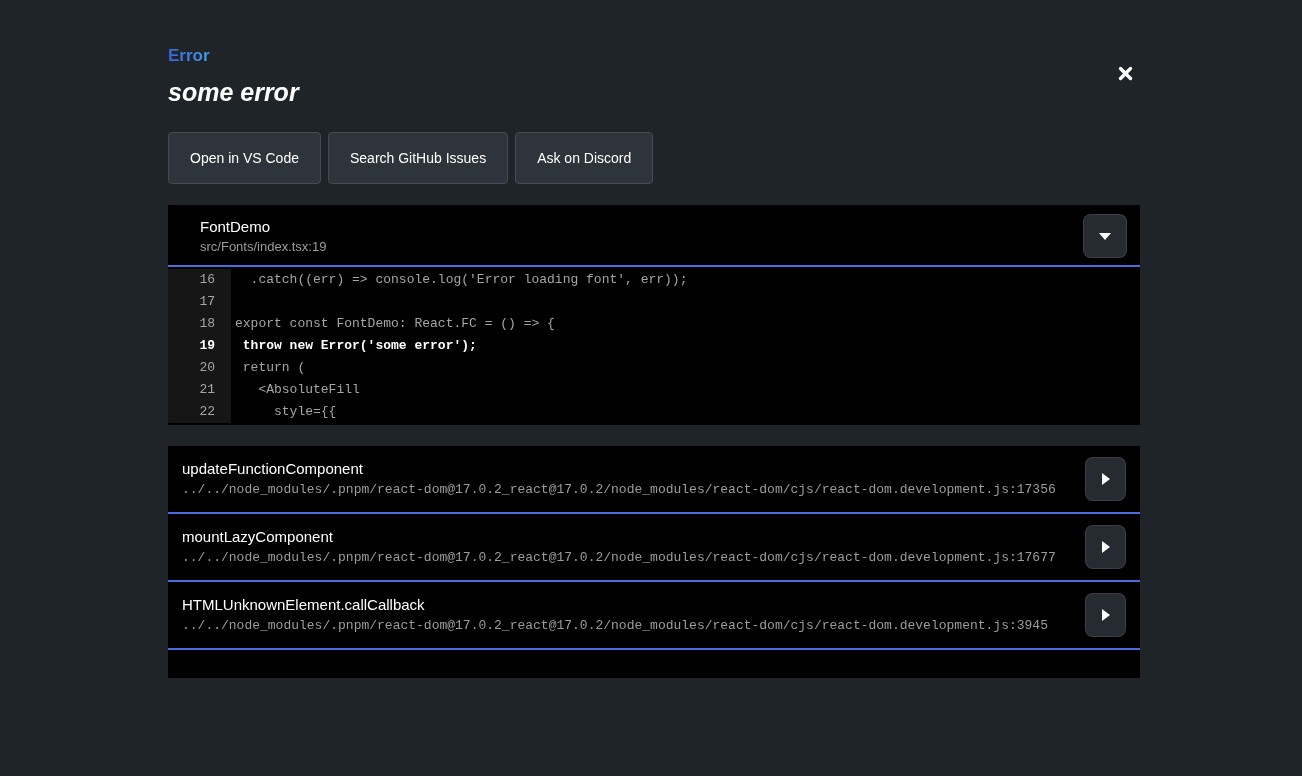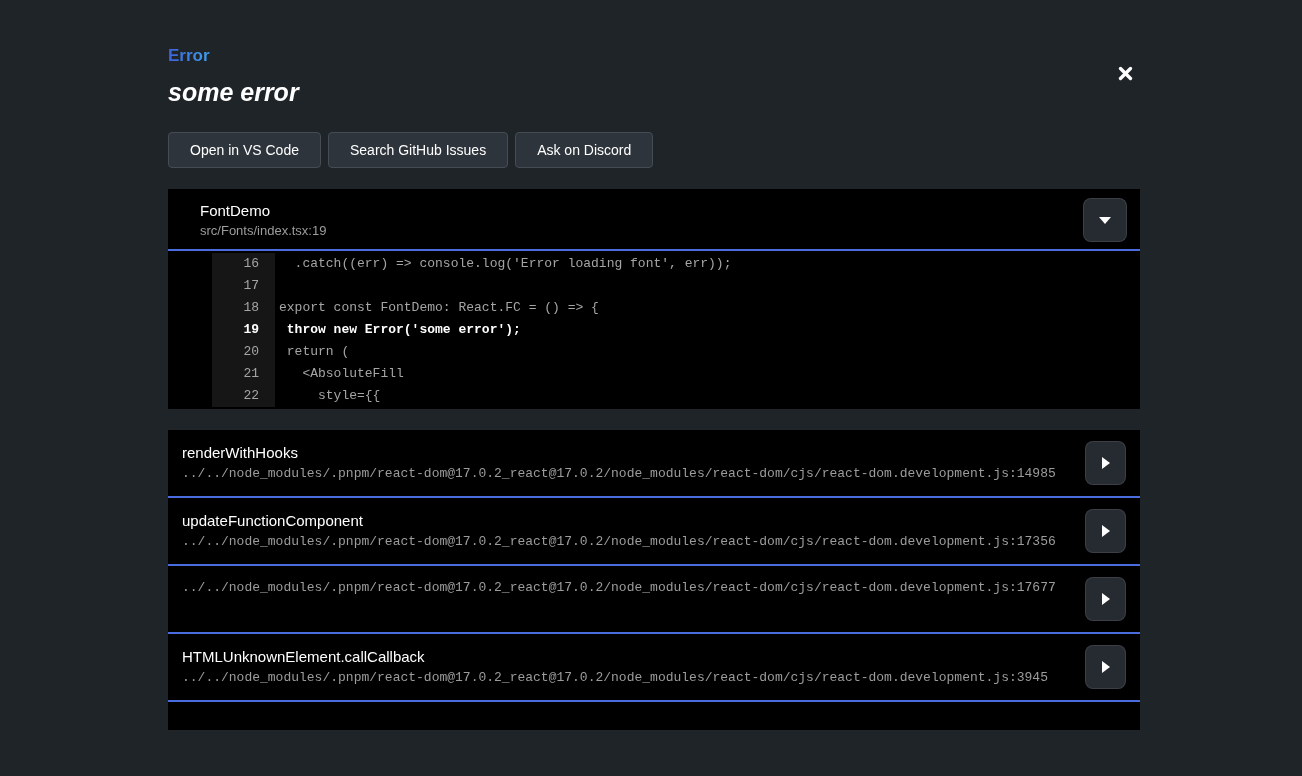--- a/index.html
+++ b/index.html
@@ -28,21 +28,21 @@
     display: flex; align-items: center; justify-content: center; cursor: pointer;
     background: transparent; border: none; padding: 0;
   }
 
   
   .actions { display: flex; gap: 7px; margin-bottom: 21px; }
   .action-btn {
     background: var(--button-bg, #2e343b);
     border: 1px solid var(--button-border, #454c54);
     color: #ffffff; font-size: 14px; font-family: "Liberation Sans", sans-serif;
-    height: 36px; padding: 0 21px; border-radius: 4px; cursor: pointer;
+    height: 52px; padding: 0 21px; border-radius: 4px; cursor: pointer;
   }
 
   
   .code-frame { margin-bottom: 21px; }
   .code-frame-header {
     background: var(--panel-bg, #000);
     border-bottom: 2px solid var(--accent, #4b6cdf);
     padding: 13px 32px; position: relative; box-sizing: border-box; height: 62px;
   }
   .code-frame-title { color: #fff; font-size: 15px; line-height: 17px; margin-bottom: 4px; }
@@ -51,21 +51,21 @@
     font-size: 13px; line-height: 15px;
   }
   .square-btn {
     position: absolute; right: 13px; top: 9px; width: 44px; height: 44px;
     background: var(--icon-button-bg, #262b31); border: 1px solid rgba(255,255,255,0.10);
     border-radius: 8px; display: flex; align-items: center; justify-content: center;
     cursor: pointer; padding: 0; box-sizing: border-box;
   }
   .code-body { background: var(--panel-bg, #000); padding: 2px 0; }
   .code-line { display: flex; height: 22px; line-height: 22px;
-    font-family: "Liberation Mono", monospace; font-size: 13px; padding-left: 44px; }
+    font-family: "Liberation Mono", monospace; font-size: 13px; }
   .code-gutter {
     width: 47px; flex: none; background: var(--gutter-bg, #161616);
     color: var(--code-fg, #a5a5a5); text-align: right; padding-right: 16px;
   }
   .code-text { white-space: pre; color: var(--code-fg, #a5a5a5); padding-left: 4px; }
   .code-line.highlight .code-gutter,
   .code-line.highlight .code-text { color: #ffffff; font-weight: bold; }
 
   
   .stack-frame {
@@ -160,45 +160,35 @@
         <div class="code-line">
           <span class="code-gutter">22</span>
           <span class="code-text">     style={{</span>
         </div>
 
     </div>
   </div>
 
   <div class="stack-list">
 
-      <div class="stack-frame">
-        <div class="frame-fn">renderWithHooks</div>
-        <div class="frame-loc">../../node_modules/.pnpm/react-dom@17.0.2_react@17.0.2/node_modules/react-dom/cjs/react-dom.development.js:14985</div>
-        <button class="frame-btn">
-          <span style="display:flex;">
-            <svg width="10" height="14" viewBox="0 0 10 14">
-              <polygon points="1,1 9,7 1,13" fill="#ffffff"></polygon>
-            </svg>
-          </span>
-        </button>
-      </div>
 
       <div class="stack-frame">
         <div class="frame-fn">updateFunctionComponent</div>
         <div class="frame-loc">../../node_modules/.pnpm/react-dom@17.0.2_react@17.0.2/node_modules/react-dom/cjs/react-dom.development.js:17356</div>
         <button class="frame-btn">
           <span style="display:flex;">
             <svg width="10" height="14" viewBox="0 0 10 14">
               <polygon points="1,1 9,7 1,13" fill="#ffffff"></polygon>
             </svg>
           </span>
         </button>
       </div>
 
       <div class="stack-frame">
+        <div class="frame-fn">mountLazyComponent</div>
         <div class="frame-loc">../../node_modules/.pnpm/react-dom@17.0.2_react@17.0.2/node_modules/react-dom/cjs/react-dom.development.js:17677</div>
         <button class="frame-btn">
           <span style="display:flex;">
             <svg width="10" height="14" viewBox="0 0 10 14">
               <polygon points="1,1 9,7 1,13" fill="#ffffff"></polygon>
             </svg>
           </span>
         </button>
       </div>
 

